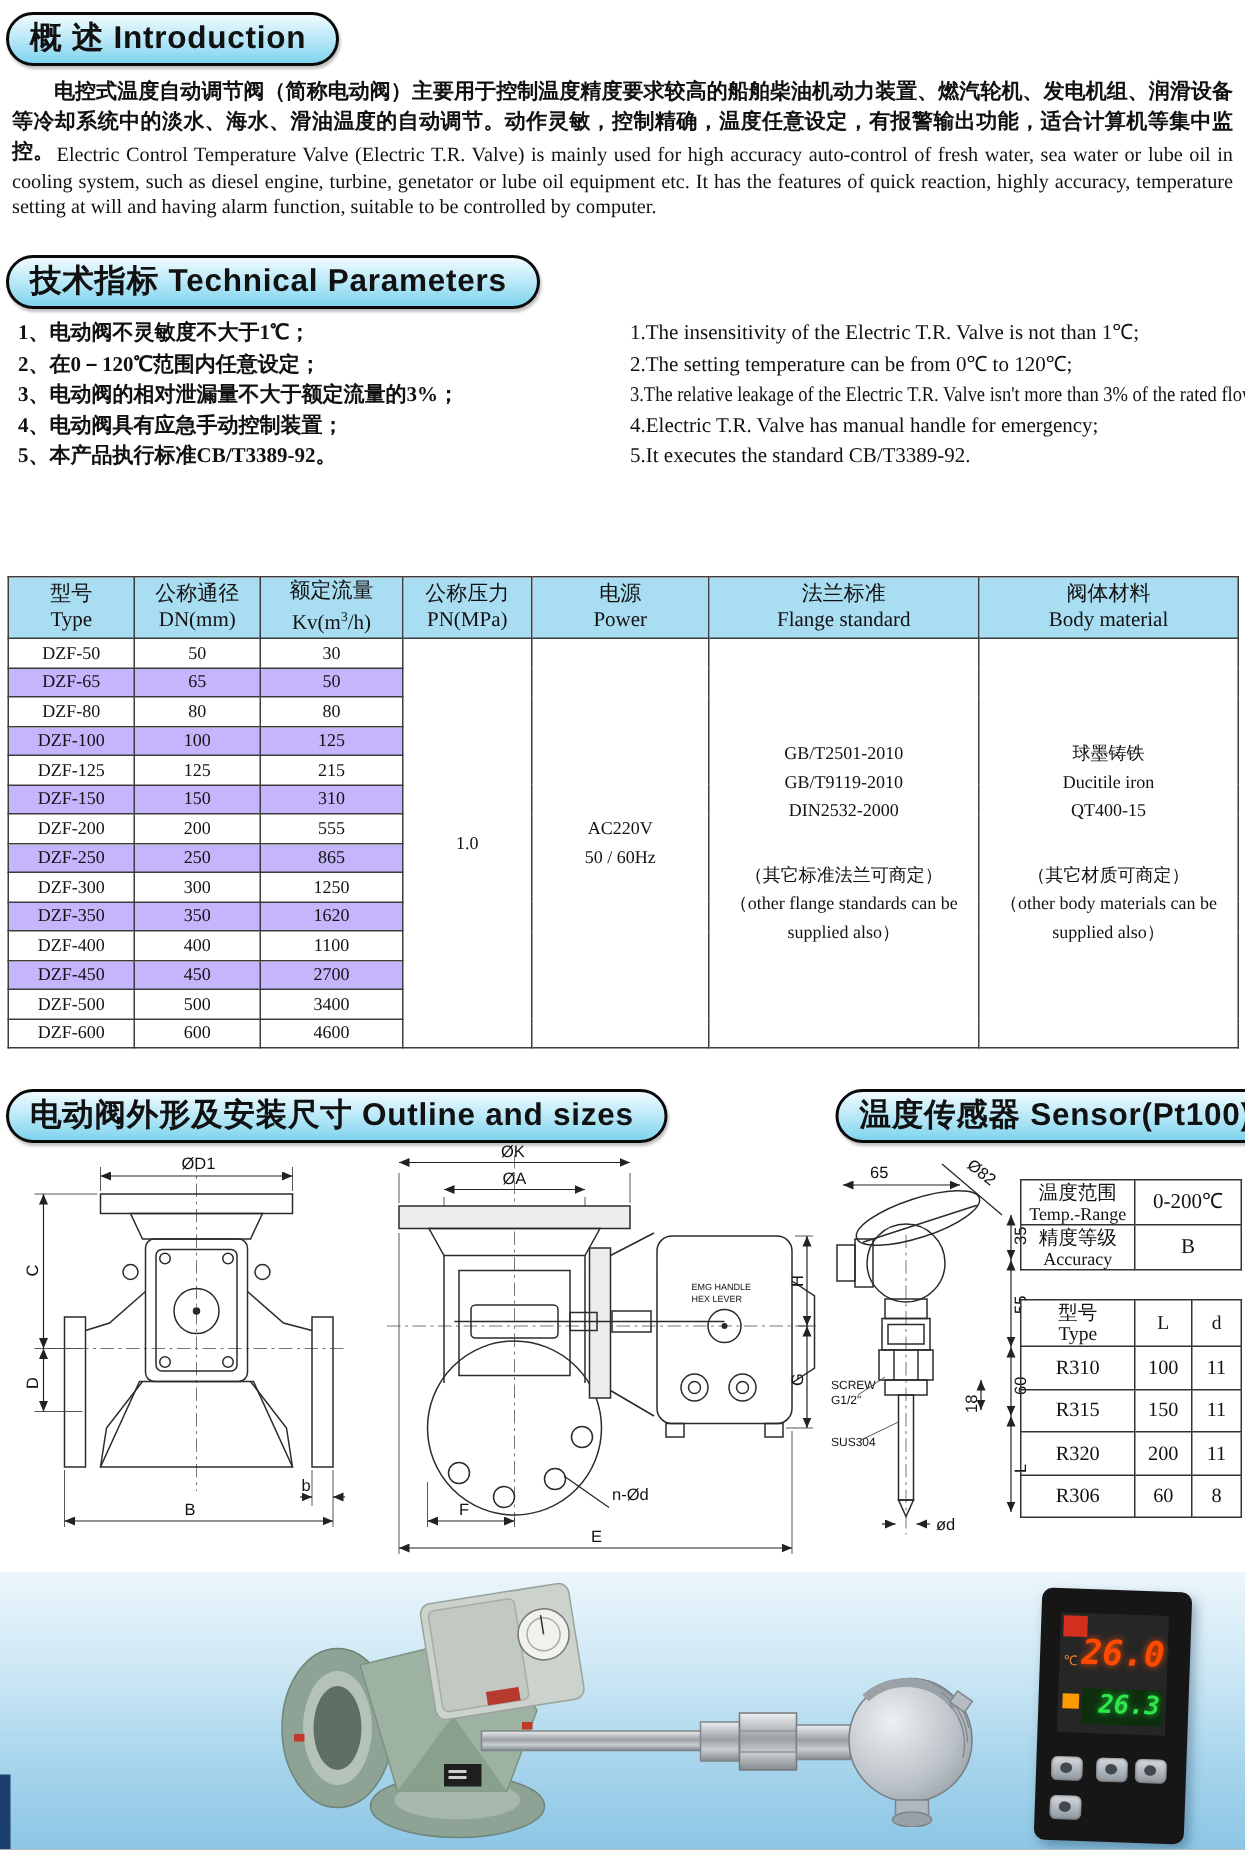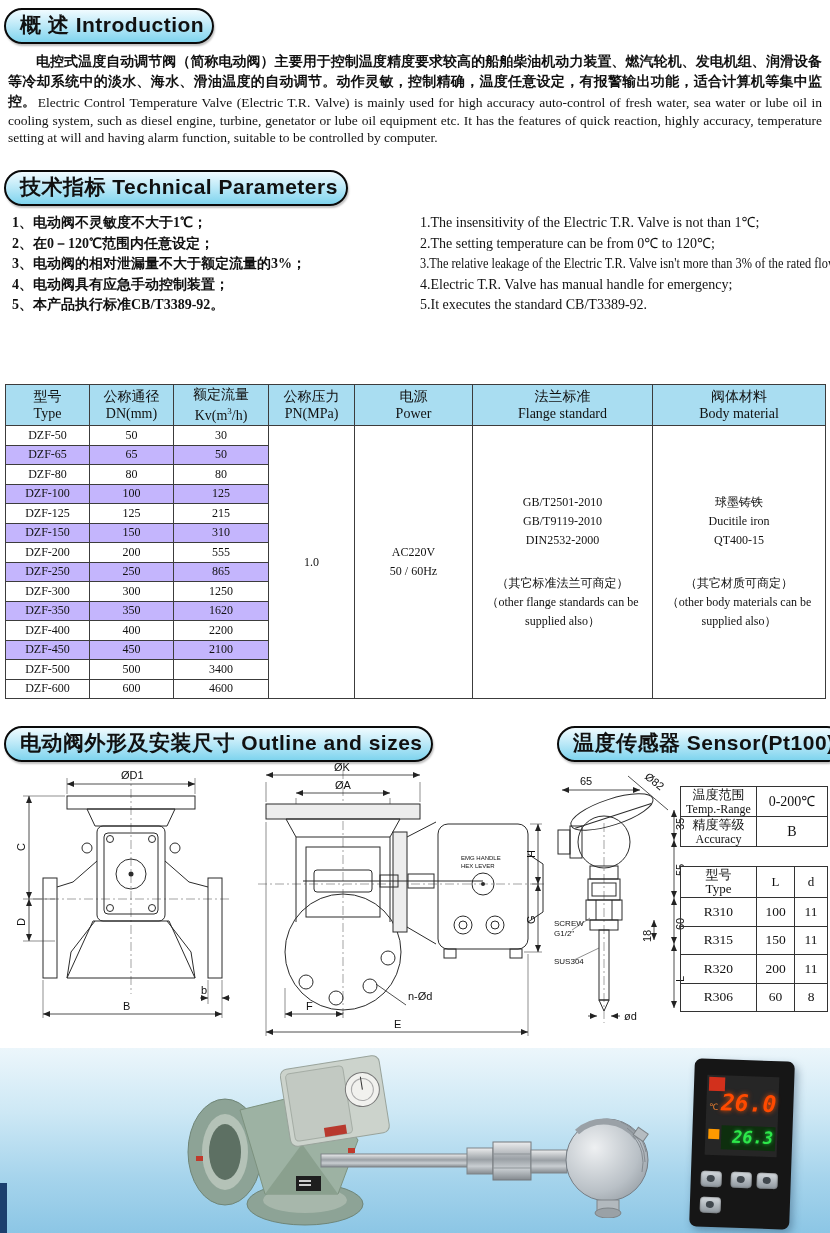--- a/index.html
+++ b/index.html
@@ -3,21 +3,21 @@
 <meta charset="utf-8">
 <style>
   html,body{margin:0;padding:0;background:#888;}
   .page{position:relative;width:830px;height:1233px;background:#fff;overflow:hidden;
         font-family:"Liberation Serif",serif;color:#111;margin:0 auto;}
   .abs{position:absolute;}
 
   
   .pill{position:absolute;height:36px;border:2px solid #0a0a0a;border-radius:20px;
         background:linear-gradient(180deg,#f0fbff 0%,#bfeaf8 45%,#7fd4ee 100%);
-        display:flex;align-items:center;padding:0 8px 2px 14px;box-sizing:border-box;
+        display:flex;align-items:center;padding:0 20px 2px 14px;box-sizing:border-box;
         font-family:"Liberation Sans",sans-serif;font-weight:bold;font-size:21px;
         white-space:nowrap;letter-spacing:.5px;box-shadow:1px 2px 2px rgba(0,0,0,.25);}
 
   
   .para-cn{position:absolute;left:8px;width:814px;font-size:14px;line-height:20px;
            font-weight:bold;text-align:justify;text-indent:2em;}
   .para-en{position:absolute;left:8px;width:814px;font-size:13.5px;line-height:17.5px;
            text-align:justify;text-indent:2.2em;}
 
   
@@ -208,26 +208,26 @@
           <td>1250</td>
         </tr>
         <tr class="shaded">
           <td>DZF-350</td>
           <td>350</td>
           <td>1620</td>
         </tr>
         <tr>
           <td>DZF-400</td>
           <td>400</td>
-          <td>2200</td>
+          <td>1100</td>
         </tr>
         <tr class="shaded">
           <td>DZF-450</td>
           <td>450</td>
-          <td>2100</td>
+          <td>2700</td>
         </tr>
         <tr>
           <td>DZF-500</td>
           <td>500</td>
           <td>3400</td>
         </tr>
         <tr>
           <td>DZF-600</td>
           <td>600</td>
           <td>4600</td>

